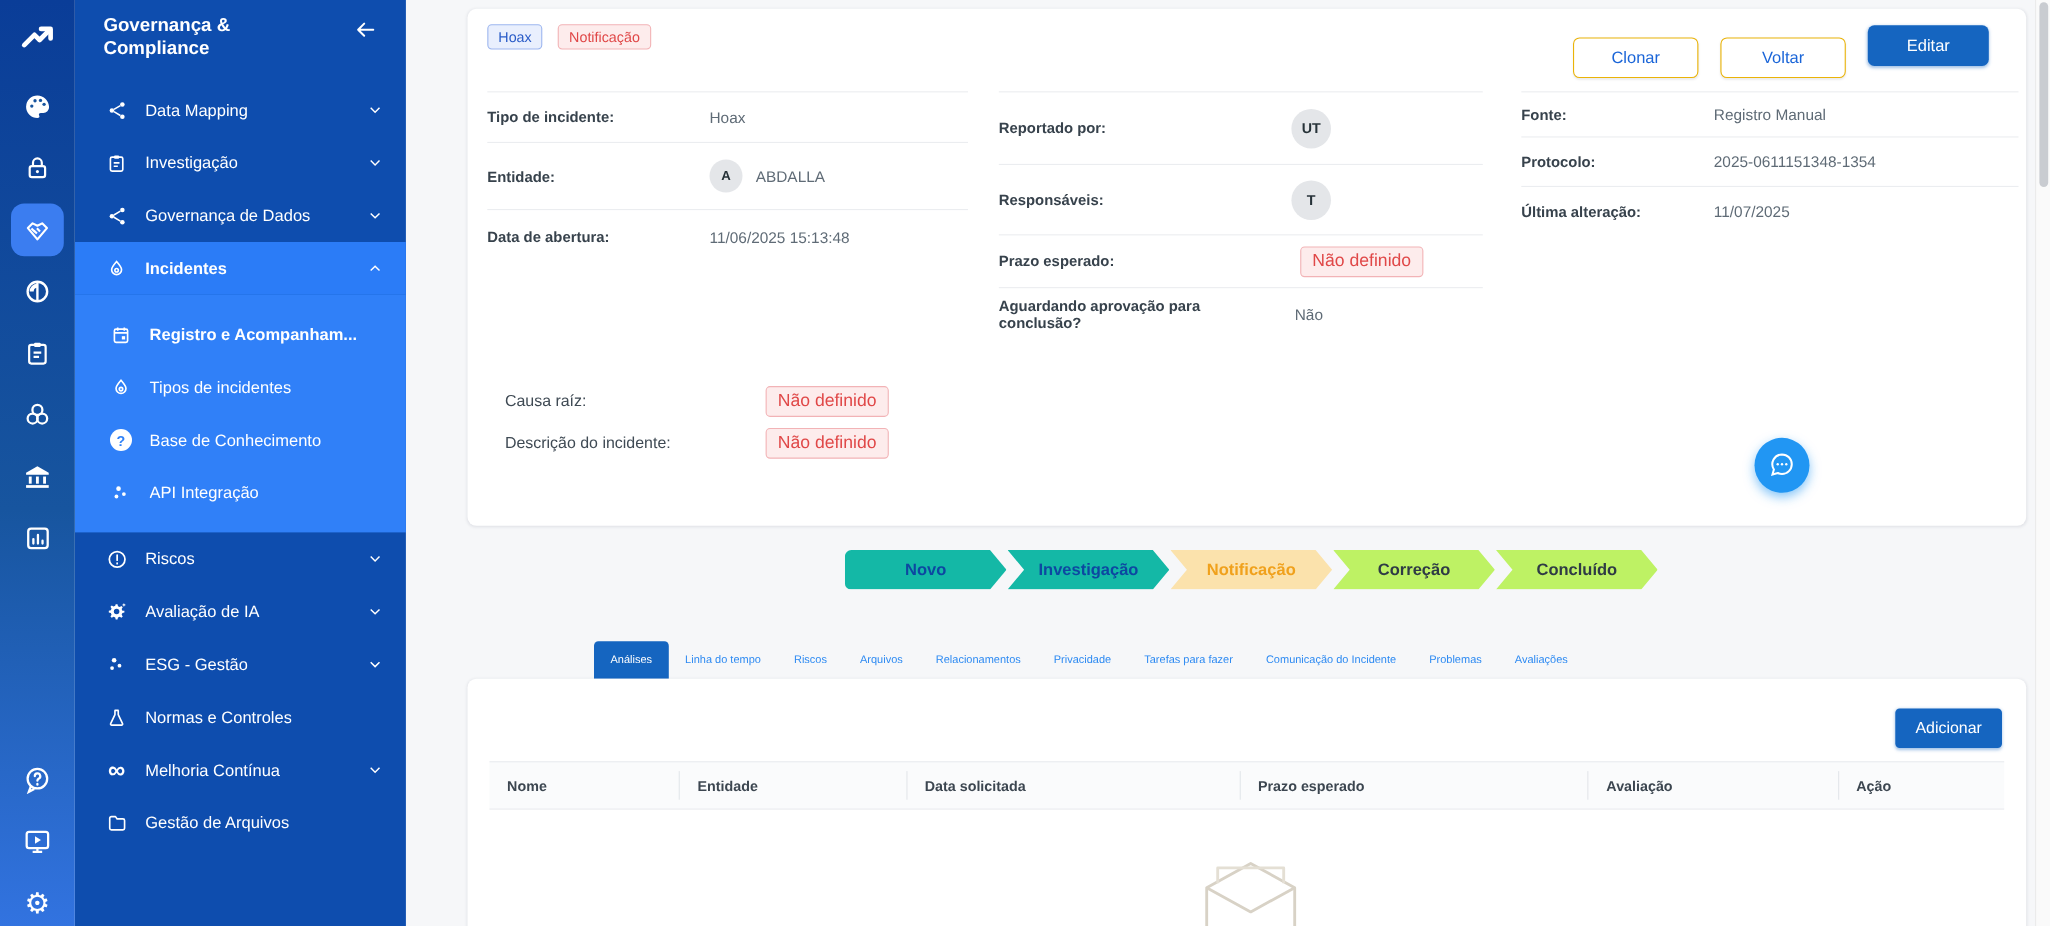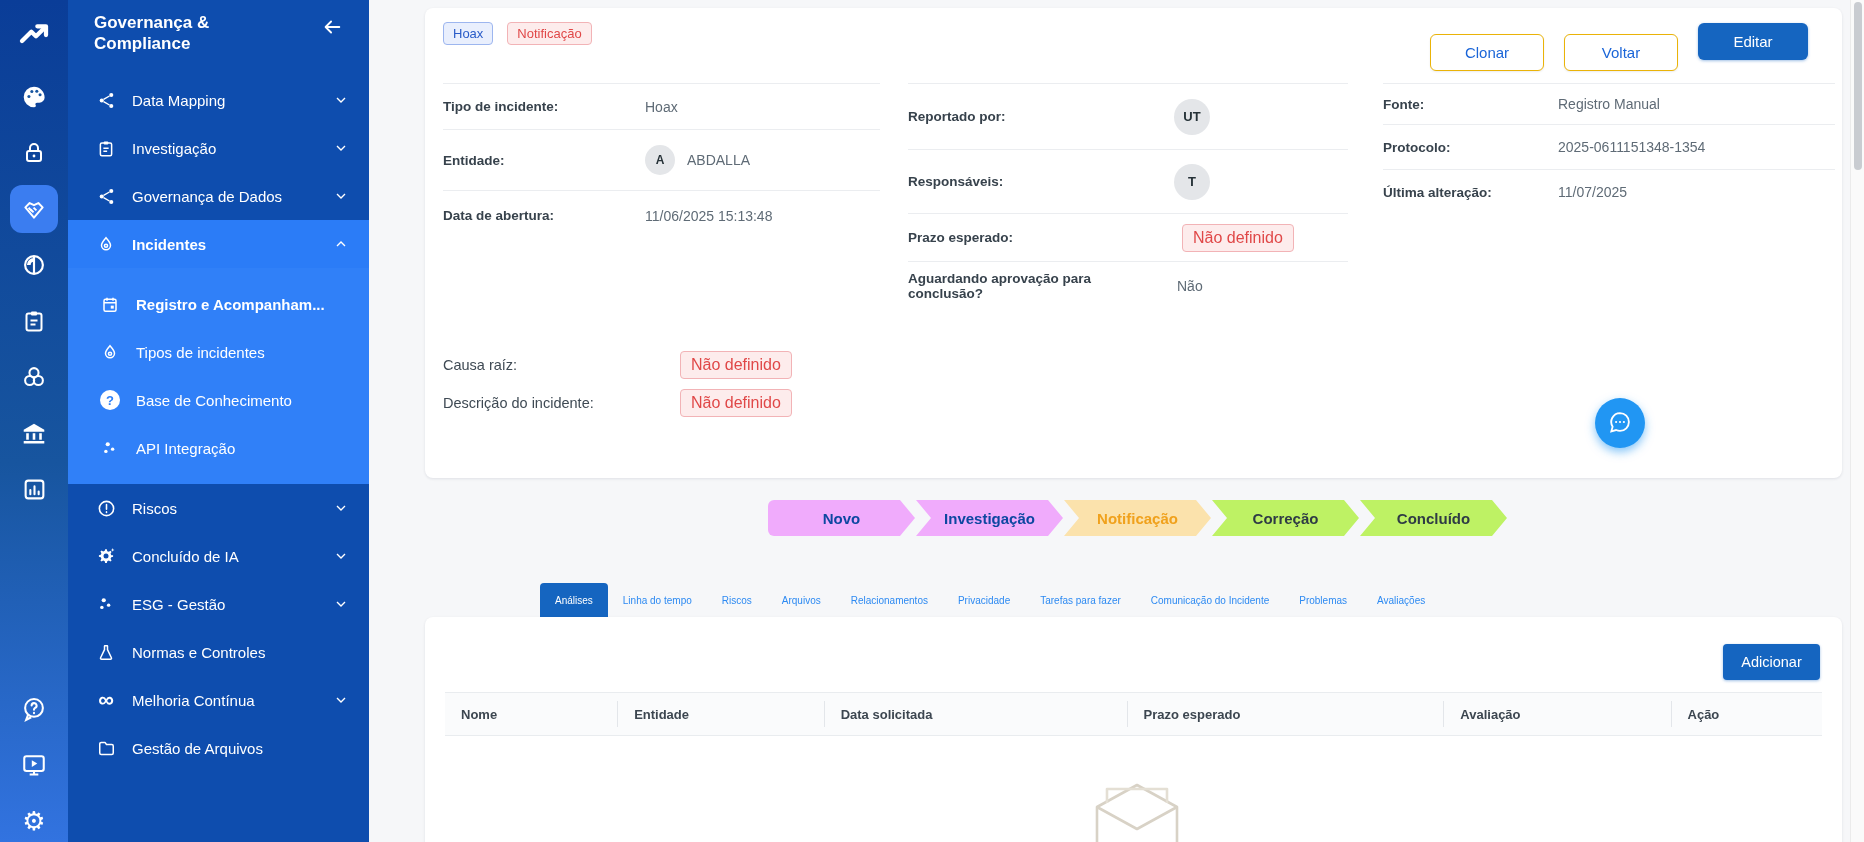--- a/index.html
+++ b/index.html
@@ -55,30 +55,30 @@
   .frow { display:flex; align-items:center; border-top:1px solid #ebedf0; }
   .flabel { font-size:13.5px; font-weight:700; color:#37424c; flex:0 0 auto; }
   .col1 .flabel { width:202px; } .col2 .flabel { width:260px; } .col3 .flabel { width:175px; }
   .fvalue { font-size:14px; color:#5f6b76; }
   .avatar { border-radius:50%; background:#e4e6e9; color:#263238; font-weight:700; display:flex; align-items:center; justify-content:center; }
   .av-sm { width:30px; height:30px; font-size:12px; margin-right:12px; }
   .av-md { width:36px; height:36px; font-size:13px; margin-left:6px; }
   .chip { font-size:16px; padding:4px 10px; border:1px solid #f2b3b6; background:#fdecec; color:#e04848; border-radius:4px; }
 
   .extra { position:absolute; left:18px; top:340px; width:600px; }
-  .xrow { display:flex; align-items:center; height:34px; margin-bottom:4px; }
+  .xrow { display:flex; align-items:center; height:34px; margin-bottom:4px;margin-left:16px; }
   .xlabel { font-size:14.5px; color:#3f4a54; width:237px; }
 
   
   .stepper { position:absolute; left:399px; top:500px; height:36px; display:flex; }
   .step { width:147px; height:36px; margin-right:1px; display:flex; align-items:center; justify-content:center;
           font-size:15px; font-weight:700; cursor:pointer;
           clip-path:polygon(0 0, calc(100% - 15px) 0, 100% 50%, calc(100% - 15px) 100%, 0 100%, 15px 50%); }
   .step.first { clip-path:polygon(0 0, calc(100% - 15px) 0, 100% 50%, calc(100% - 15px) 100%, 0 100%); border-radius:6px 0 0 6px; }
-  .step.done    { background:#f0abfc; color:#0d47a1; }
+  .step.done    { background:#14b8a6; color:#0d47a1; }
   .step.current { background:#fbe2ac; color:#f0a11c; }
   .step.todo    { background:#bef264; color:#2f3b45; }
 
   
   .tabs { position:absolute; left:171px; top:583px; height:34px; display:flex; align-items:center; }
   .tab { font-size:10px; color:#2d8af2; padding:8px 15px; cursor:pointer; white-space:nowrap; }
   .tab.active { background:#1565c0; color:#fff; border-radius:4px 4px 0 0; height:34px; display:flex; align-items:center; }
 
   
   .add-btn { position:absolute; right:22px; top:27px; width:97px; height:36px; font-size:14.5px; border-radius:4px; }
@@ -320,21 +320,21 @@
       </div>
 
       <div class="menu-item">
         <span class="mi-icon">
             <svg width="20" height="20" viewBox="0 0 24 24" fill="#fff">
               <path d="M11 4h2l.5 2.2 1.9.8 1.9-1.2 1.4 1.4-1.2 1.9.8 1.9L20.5 11v2l-2.2.5-.8 1.9 1.2 1.9-1.4 1.4-1.9-1.2-1.9.8L13 20.5h-2l-.5-2.2-1.9-.8-1.9 1.2-1.4-1.4 1.2-1.9-.8-1.9L3.5 13v-2l2.2-.5.8-1.9-1.2-1.9 1.4-1.4 1.9 1.2 1.9-.8z"></path>
               <circle cx="12" cy="12" r="3" fill="#0e4dae"></circle>
               <path d="M20 2.5l.6 1.6 1.6.6-1.6.6-.6 1.6-.6-1.6-1.6-.6 1.6-.6z"></path>
             </svg>
           </span>
-        <span class="mi-label">Concluído de IA</span>
+        <span class="mi-label">Avaliação de IA</span>
         <span class="chev">
             <svg width="16" height="16" viewBox="0 0 24 24" fill="none" stroke="#fff" stroke-width="2">
               <path d="M6 9l6 6 6-6"></path>
             </svg>
           </span>
       </div>
 
       <div class="menu-item">
         <span class="mi-icon">
             <svg width="18" height="18" viewBox="0 0 24 24" fill="#fff">

